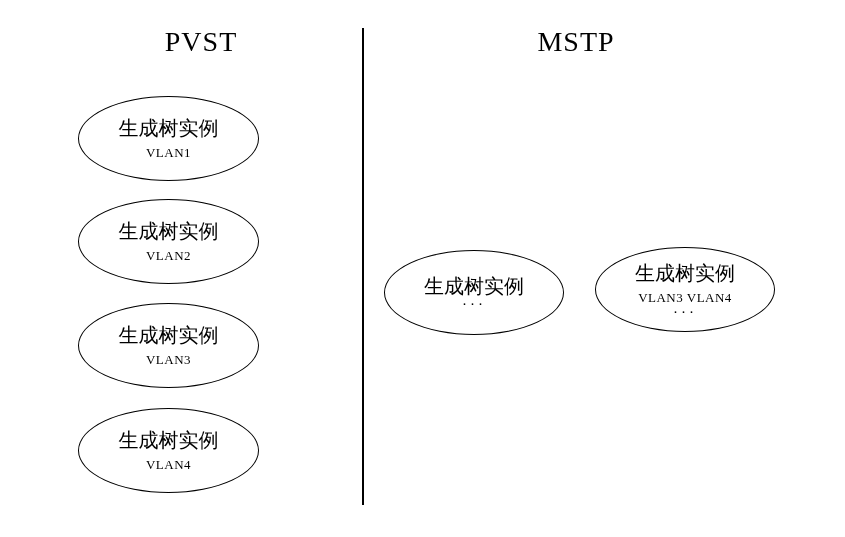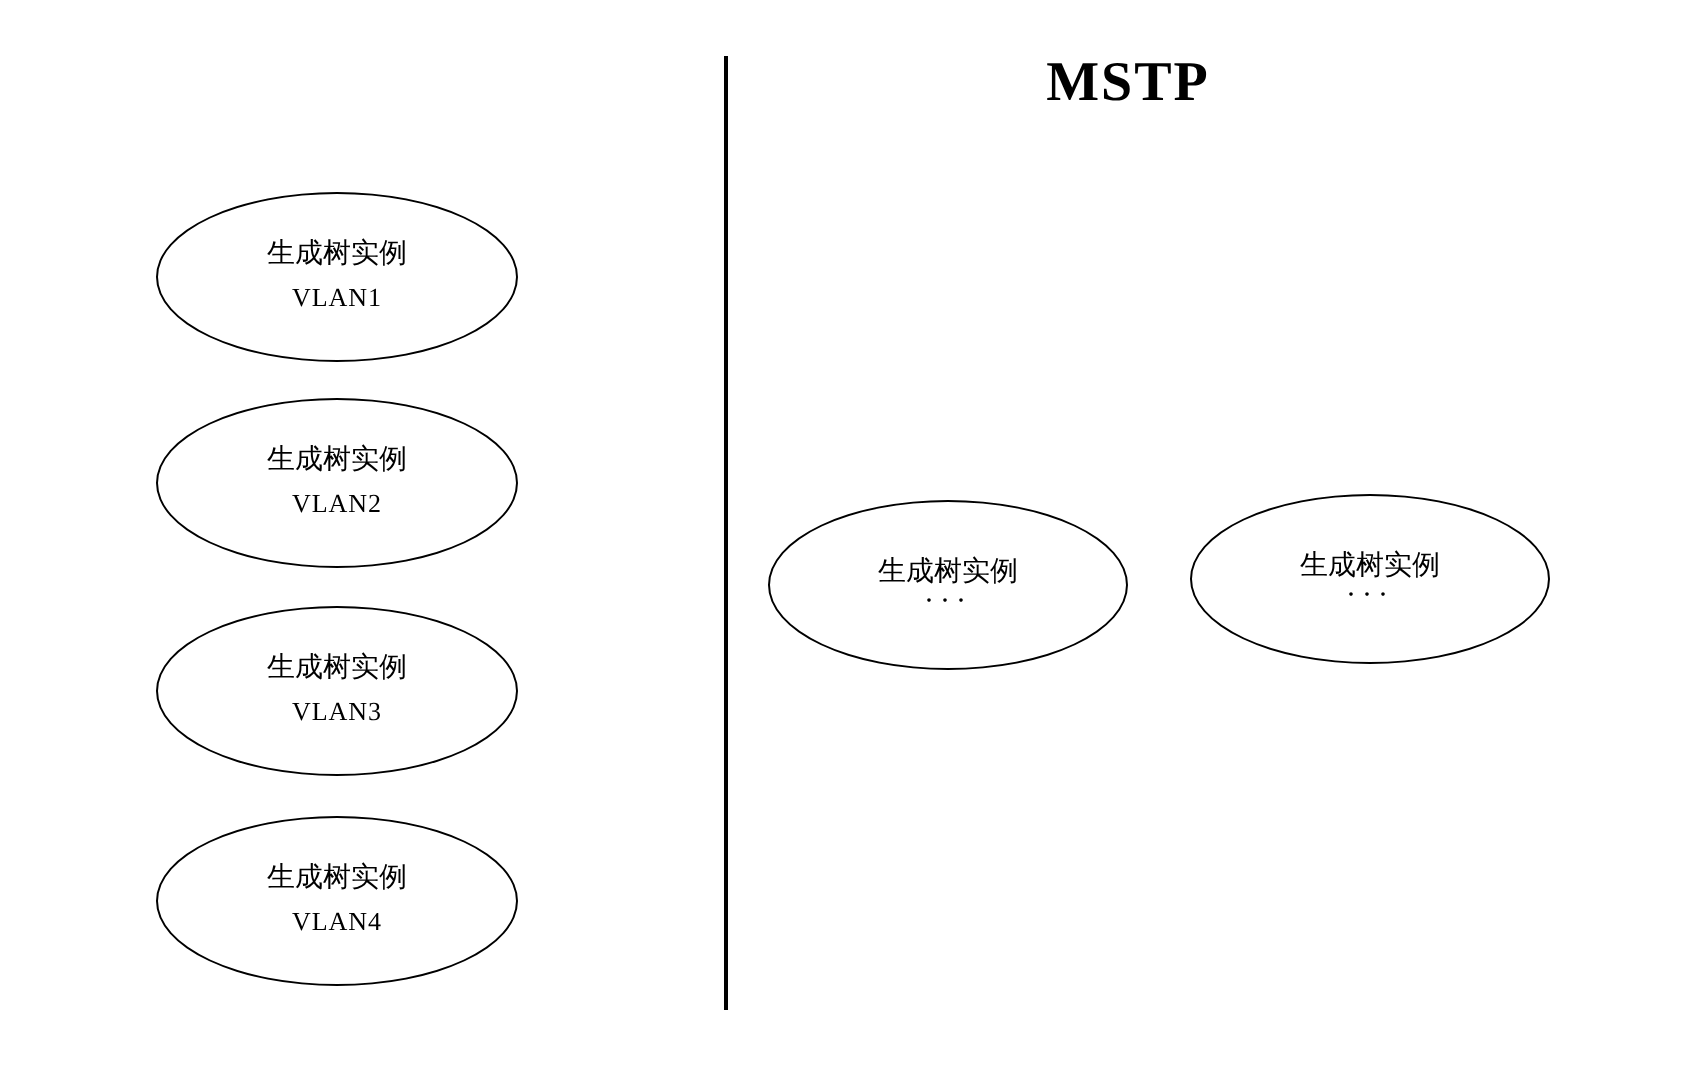--- a/index.html
+++ b/index.html
@@ -37,21 +37,21 @@
     box-sizing: border-box;
     border: 1.5px solid #000000;
     border-radius: 50%;
     display: flex;
     flex-direction: column;
     align-items: center;
     justify-content: center;
     text-align: center;
   }
   .ellipse .label {
-    font-size: 14px;
+    font-size: 20px;
     line-height: 1.15;
     white-space: nowrap;
   }
   .ellipse .vlans {
     font-size: 13px;
     line-height: 1.2;
     margin-top: 5px;
     white-space: nowrap;
     letter-spacing: 0.5px;
   }
@@ -70,21 +70,22 @@
   
   .mstp-e { width: 180px; height: 85px; }
   .mstp-0 { left: 384px; top: 250px; }
   .mstp-1 { left: 595px; top: 247px; }
 </style>
 </head>
 <body>
 
 <div class="canvas">
 
-  <div class="col-title" style="left:564px; top:26px;font-weight:bold;">MSTP</div>
+  <div class="col-title" style="left:201px; top:26px;">PVST</div>
+  <div class="col-title" style="left:576px; top:26px;">MSTP</div>
 
   <div class="divider"></div>
 
   <div class="ellipse pvst-e pvst-0">
     <div class="label">生成树实例</div>
     <div class="vlans">VLAN1</div>
   </div>
   <div class="ellipse pvst-e pvst-1">
     <div class="label">生成树实例</div>
     <div class="vlans">VLAN2</div>
@@ -97,16 +98,17 @@
     <div class="label">生成树实例</div>
     <div class="vlans">VLAN4</div>
   </div>
 
   <div class="ellipse mstp-e mstp-0">
     <div class="label">生成树实例</div>
     <div class="dots">···</div>
   </div>
   <div class="ellipse mstp-e mstp-1">
     <div class="label">生成树实例</div>
+    <div class="vlans">VLAN3  VLAN4</div>
     <div class="dots">···</div>
   </div>
 
 </div>
 
 </body></html>

